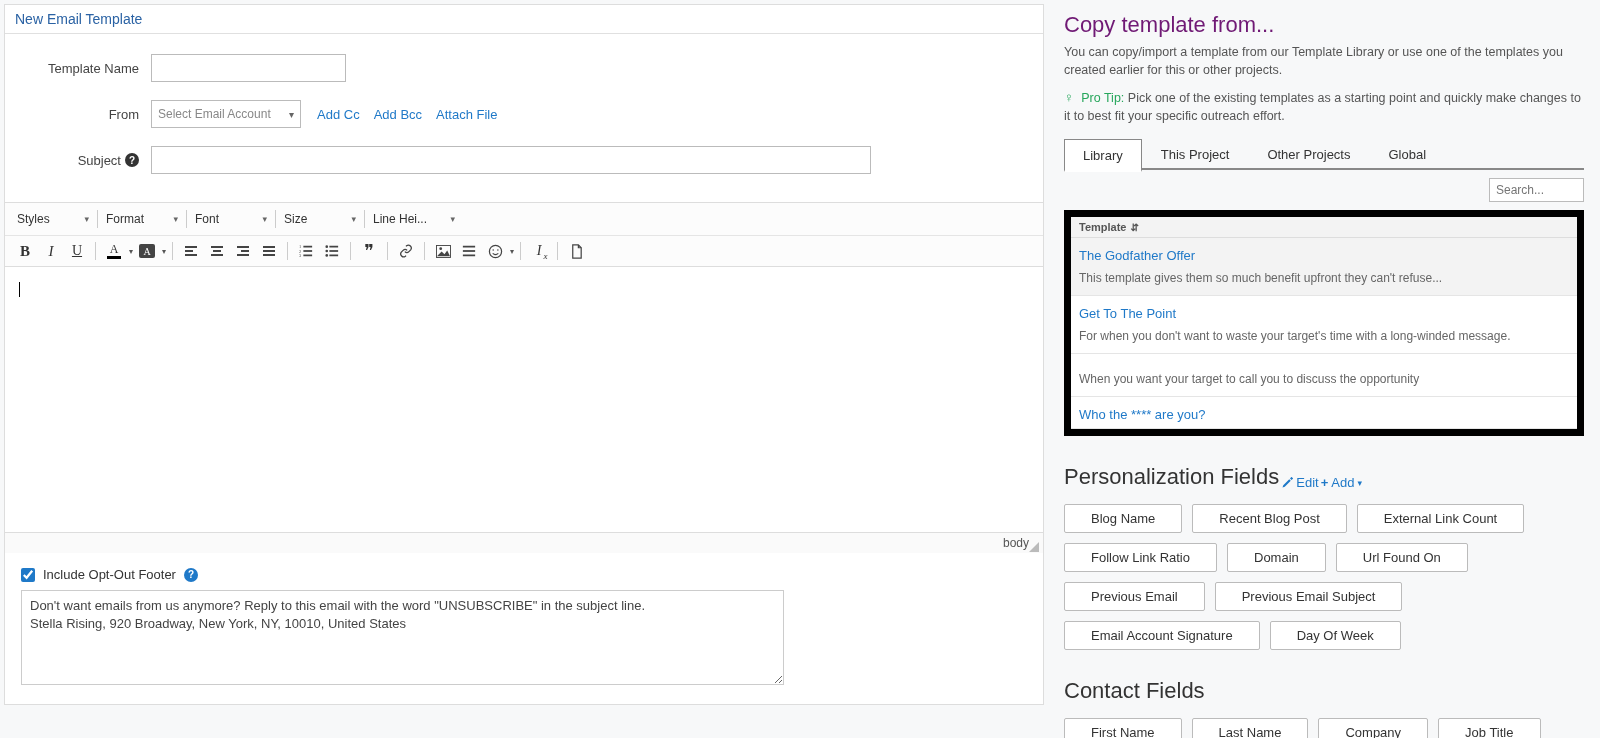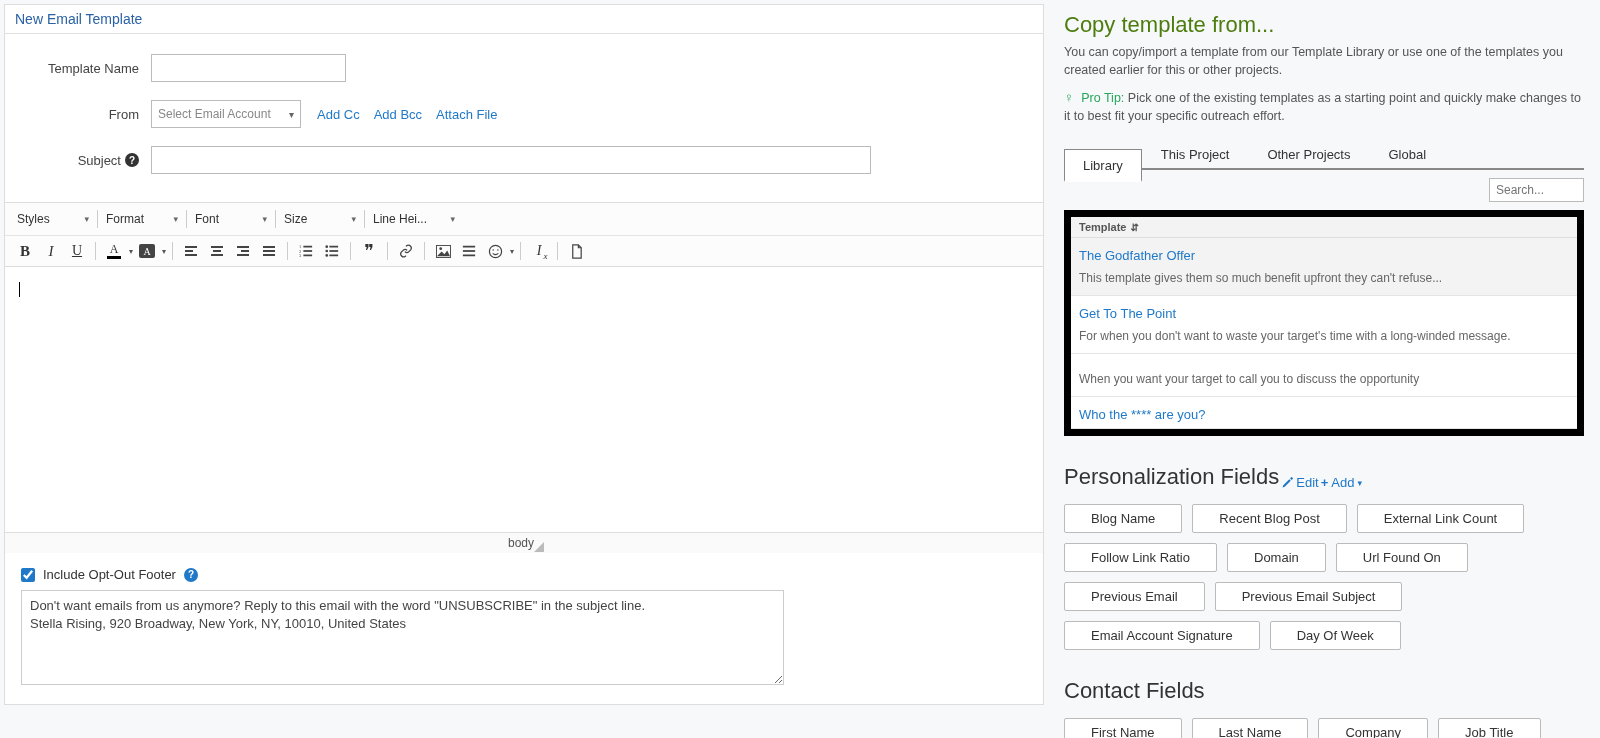--- a/index.html
+++ b/index.html
@@ -140,21 +140,21 @@
   .editor-body .cursor {
     display:inline-block; width:1px; height:15px; background:#000; vertical-align:middle;
   }
 
   .path-bar {
     border-top:1px solid #ddd;
     padding: 3px 8px;
     font-size:12px;
     color:#555;
     background:#fafafa;
-    display:flex; justify-content:center;
+    display:flex; justify-content:flex-end;
   }
   .resize-handle {
     width:0; height:0;
     border-left: 10px solid transparent;
     border-bottom: 10px solid #bbb;
     align-self:flex-end;
     margin-right:-4px; margin-bottom:-2px;
   }
 
   .footer-opt {
@@ -174,21 +174,21 @@
   }
 
   
   .right-panel {
     flex:1;
     padding: 4px 16px 20px 16px;
   }
   .r-title {
     font-size: 22px;
     font-weight: 400;
-    color: #4d7c0f;
+    color: #701a75;
     margin: 8px 0 6px 0;
   }
   .r-desc {
     font-size: 12.5px;
     color: #555;
     line-height: 1.4;
     margin-bottom: 10px;
   }
   .protip {
     font-size: 12.5px;
@@ -210,21 +210,21 @@
     border: 1px solid transparent;
     border-bottom: none;
     position:relative;
     top:1px;
     background: transparent;
   }
   .tab.active {
     border-color:#888;
     border-bottom: 2px solid #fff;
     background:#fff;
-    top:12px;
+    top:2px;
     margin-bottom:-2px;
   }
   .search-row {
     display:flex; justify-content:flex-end;
     padding: 8px 0;
   }
   .search-input {
     width: 95px; height:24px;
     border:1px solid #bbb;
     padding: 0 6px;

